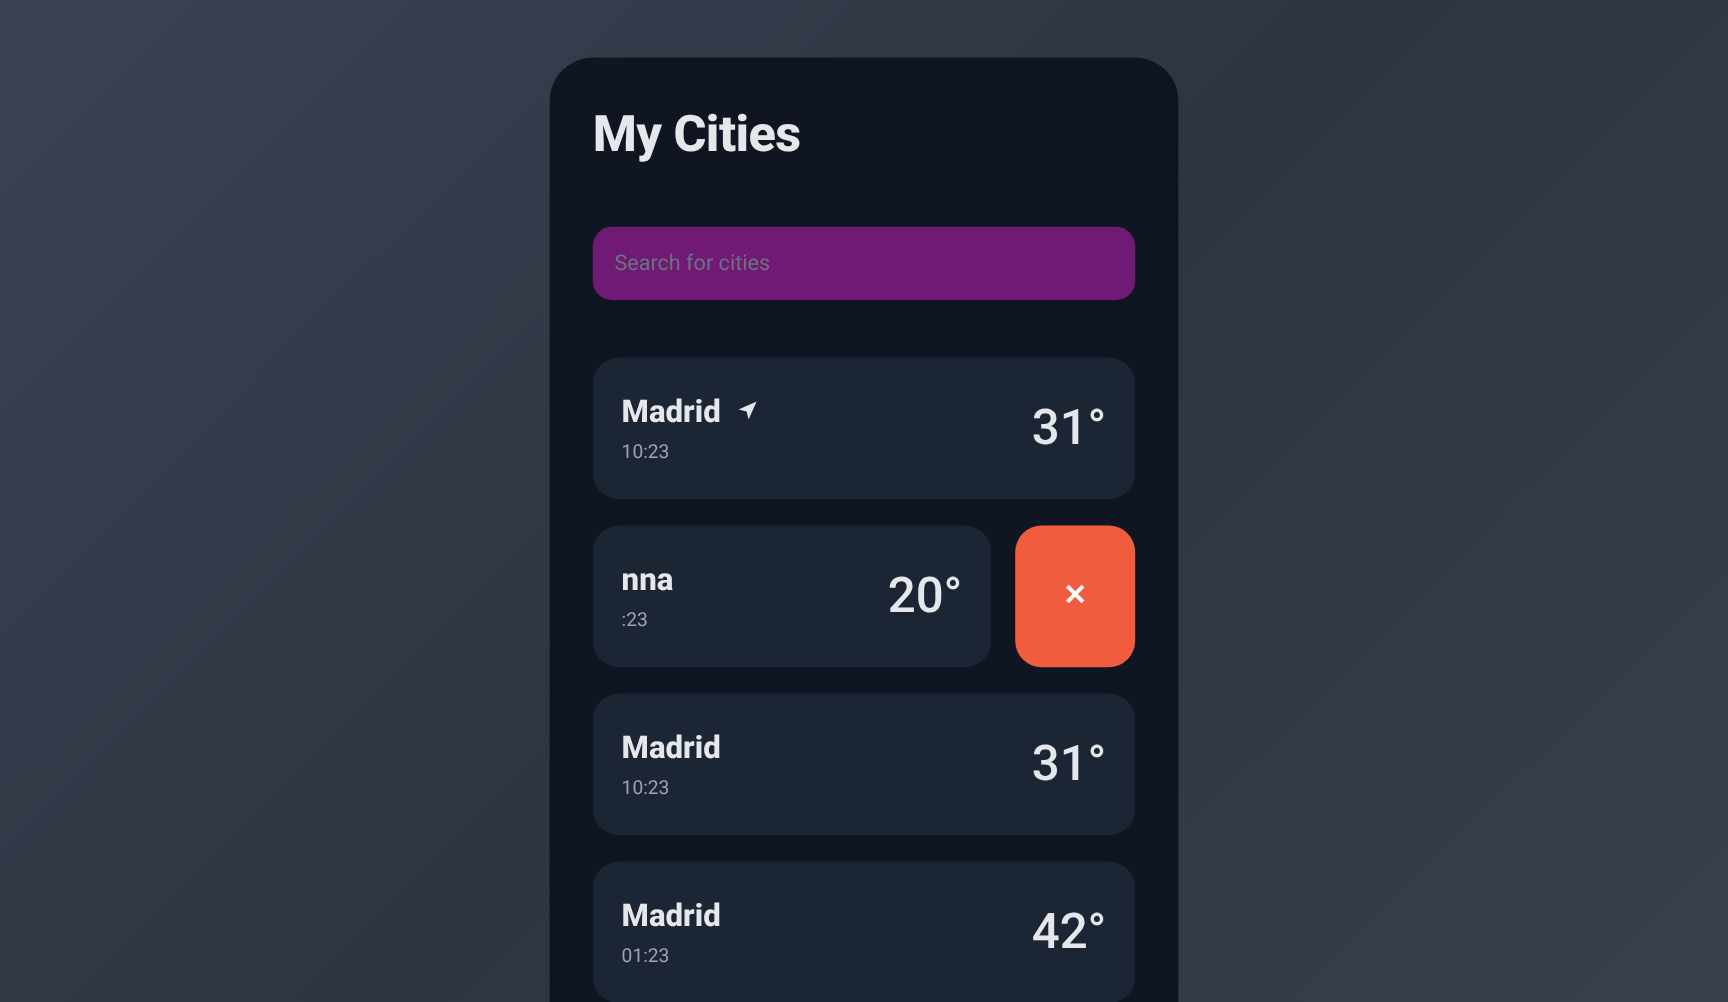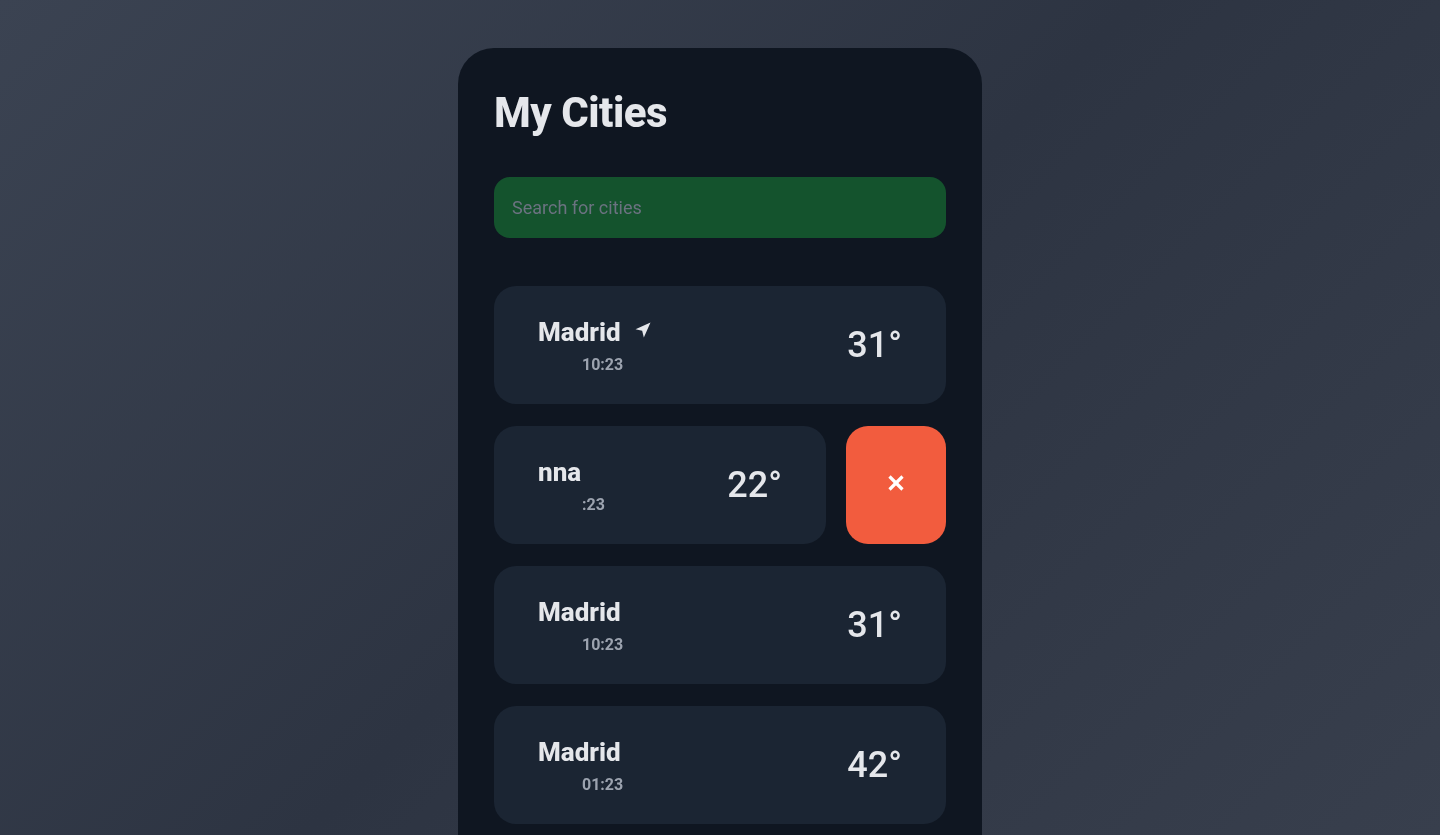--- a/index.html
+++ b/index.html
@@ -25,26 +25,26 @@
       background: #0f1621;
       border-radius: 36px;
       padding: 40px 36px;
       height: 900px;
     }
     
     .page-title {
       color: #e5e7eb;
       font-size: 42px;
       font-weight: 800;
-      margin-bottom: 40px;
+      margin-bottom: 52px;
       letter-spacing: -0.5px;
     }
     
     .search-box {
-      background: #14532d;
+      background: #701a75;
       border-radius: 16px;
       padding: 20px 18px;
       margin-bottom: 48px;
     }
     
     .search-input {
       background: transparent;
       border: none;
       outline: none;
       color: #9ca3af;
@@ -65,21 +65,21 @@
     
     .city-row {
       display: flex;
       gap: 20px;
       align-items: stretch;
     }
     
     .city-card {
       background: #1b2533;
       border-radius: 22px;
-      padding: 24px 44px;
+      padding: 24px 24px;
       display: flex;
       justify-content: space-between;
       align-items: center;
       flex: 1;
       cursor: pointer;
       min-height: 118px;
     }
     
     .city-info {
       display: flex;
@@ -99,27 +99,26 @@
       font-weight: 800;
     }
     
     .location-icon {
       color: #e5e7eb;
     }
     
     .city-time {
       color: #9ca3af;
       font-size: 16px;
-      font-weight: 700;
-      margin-left: 44px;
+      font-weight: 400;
     }
     
     .city-temp {
       color: #e5e7eb;
-      font-size: 36px;
+      font-size: 41px;
       font-weight: 500;
       line-height: 1;
     }
     
     .delete-button {
       background: #f25c3e;
       border-radius: 22px;
       width: 100px;
       display: flex;
       align-items: center;
@@ -163,21 +162,21 @@
     </div>
 
     <div class="city-row">
       <div class="city-card">
         <div class="city-info">
           <div class="city-name-row">
             <span class="city-name">nna</span>
           </div>
           <span class="city-time">:23</span>
         </div>
-        <span class="city-temp">22°</span>
+        <span class="city-temp">20°</span>
       </div>
       <div class="delete-button">
         <span>
           <svg class="close-icon" width="26" height="26" viewBox="0 0 24 24" fill="none" stroke="currentColor">
             <line x1="18" y1="6" x2="6" y2="18"></line>
             <line x1="6" y1="6" x2="18" y2="18"></line>
           </svg>
         </span>
       </div>
     </div>

